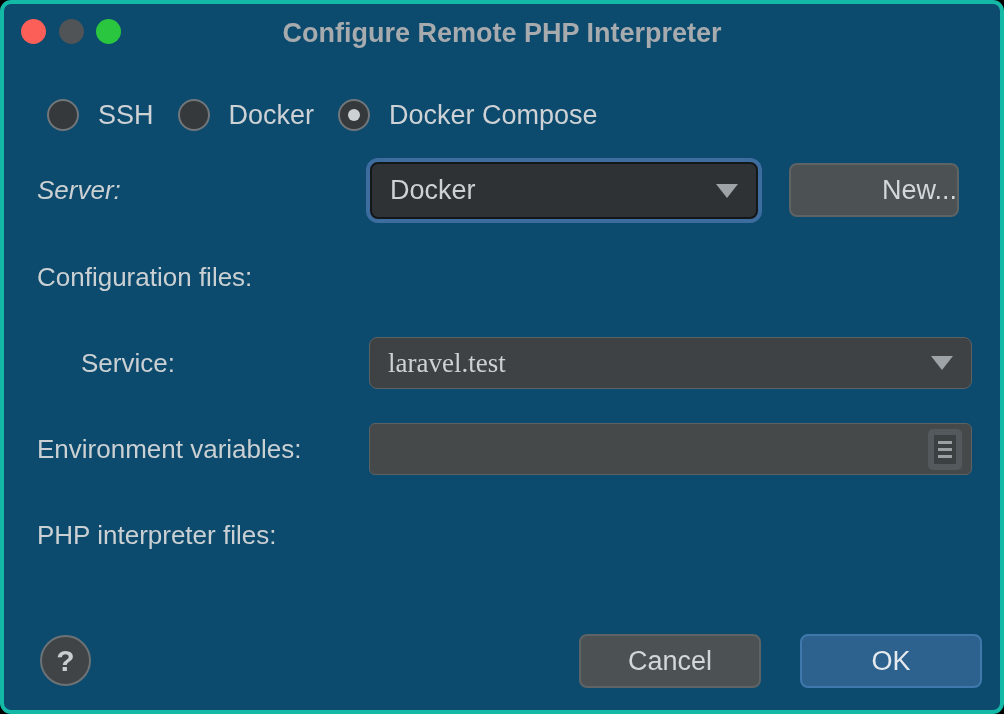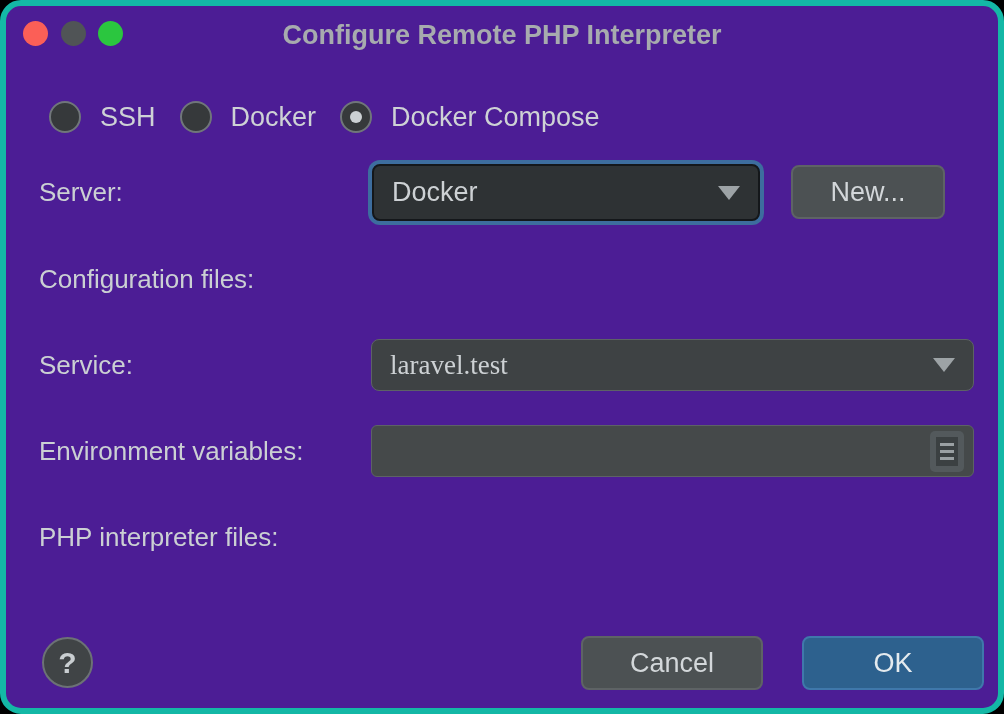--- a/index.html
+++ b/index.html
@@ -1,19 +1,19 @@
 <!DOCTYPE html>
 <html><head>
 <meta charset="utf-8">
 <style>
   * { margin:0; padding:0; box-sizing:border-box; }
   html,body { width:1004px; height:714px; background:#000; overflow:hidden;
               font-family:"Liberation Sans","DejaVu Sans",sans-serif; }
-  .window { position:relative; width:1004px; height:714px; background:#4c1d95;
-            border-radius:21px; border:6px solid #14b8a6; overflow:hidden; }
+  .window { position:relative; width:1004px; height:714px; background:#0c4a6e;
+            border-radius:11px; border:4px solid #14b8a6; overflow:hidden; }
 
   
   .titlebar { position:absolute; top:0; left:0; right:0; height:56px; }
   .tl { position:absolute; top:15px; width:25px; height:25px; border-radius:50%; }
   .tl.close { left:17px; background:#fb5f57; }
   .tl.min   { left:55px; background:#505456; }
   .tl.zoom  { left:92px; background:#2bc63f; }
   .title { position:absolute; top:0; left:0; right:0; height:56px; line-height:58px;
            text-align:center; color:#a7abae; font-size:27px; font-weight:bold; }
 
@@ -85,32 +85,32 @@
     <div class="radio-opt">
       <span class="radio-circle"></span>
       <span class="radio-label">Docker</span>
     </div>
     <div class="radio-opt selected">
       <span class="radio-circle"></span>
       <span class="radio-label">Docker Compose</span>
     </div>
   </div>
 
-  <div class="row-label" style="top:186px;">Server:</div>
+  <div class="row-label" style="top:186px;font-style:italic;">Server:</div>
   <div class="combo focused" style="left:366px; top:158px; width:388px; height:57px;">
     <span class="combo-value">Docker</span>
     <span class="arrow"></span>
   </div>
-  <div class="btn" style="left:785px; top:159px; width:154px;">
+  <div class="btn" style="left:785px; top:159px; width:170px;justify-content:flex-end;">
     <span>New...</span>
   </div>
 
   <div class="row-label" style="top:273px;text-align:right;">Configuration files:</div>
 
-  <div class="row-label" style="top:359px;">Service:</div>
+  <div class="row-label" style="top:359px;margin-left:44px;">Service:</div>
   <div class="combo" style="left:365px; top:333px; width:603px; height:52px;font-family:Liberation Serif, serif;">
     <span class="combo-value">laravel.test</span>
     <span class="arrow"></span>
   </div>
 
   <div class="row-label" style="top:445px;">Environment variables:</div>
   <div class="field" style="top:419px;">
     <input type="text" value="" style="">
     <span class="icon-btn">
       <span class="env-icon">

